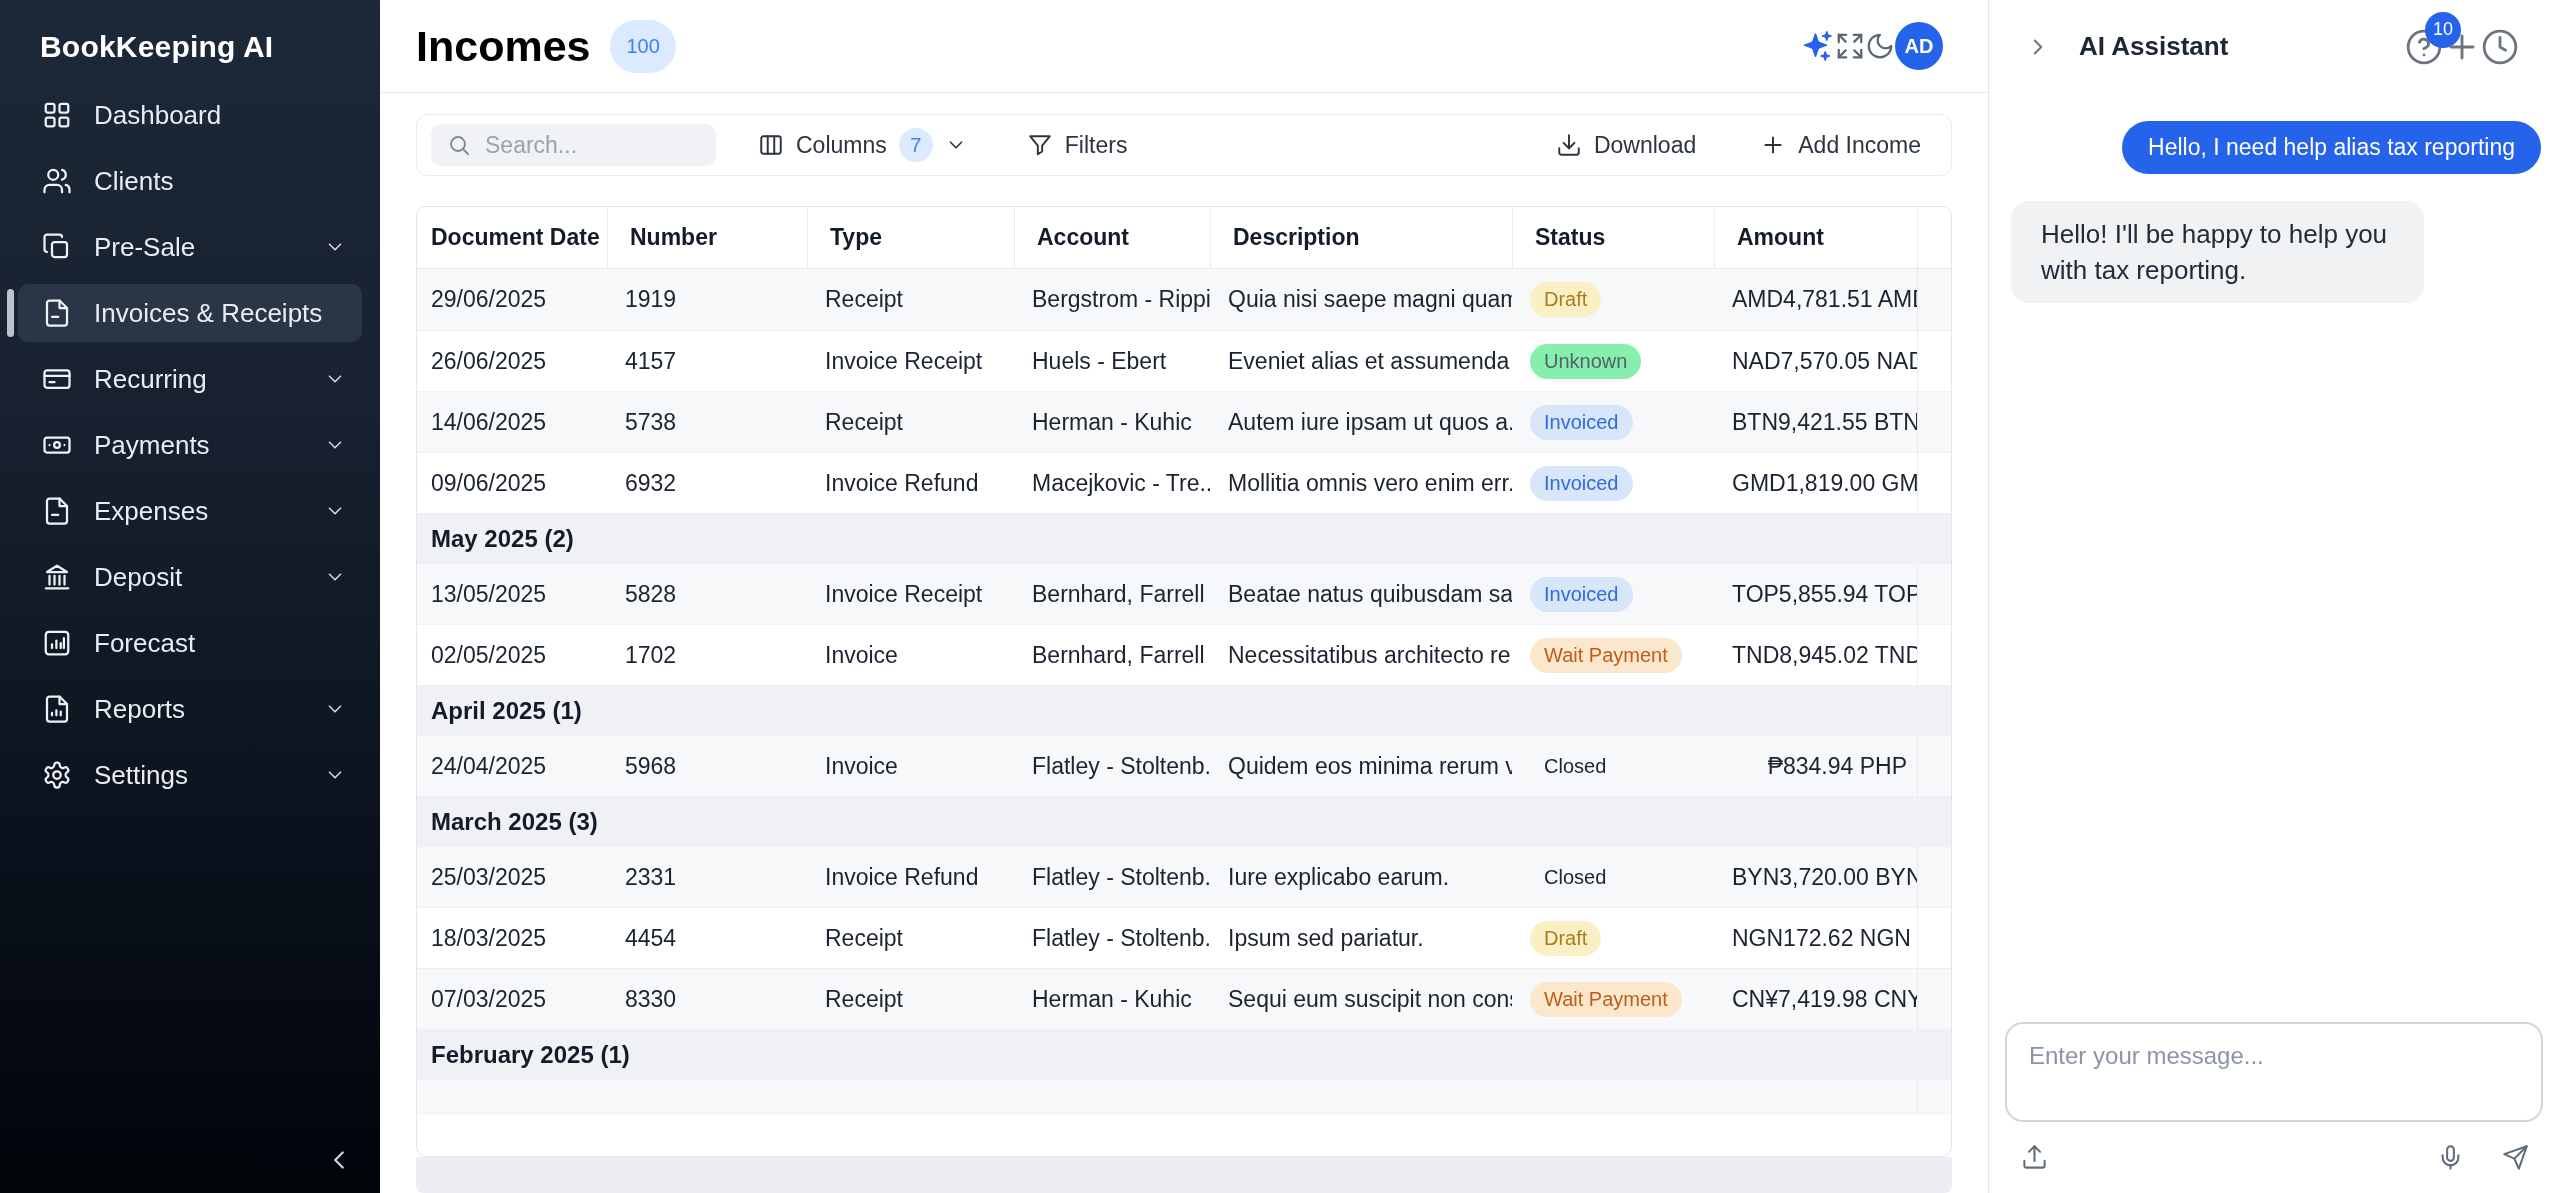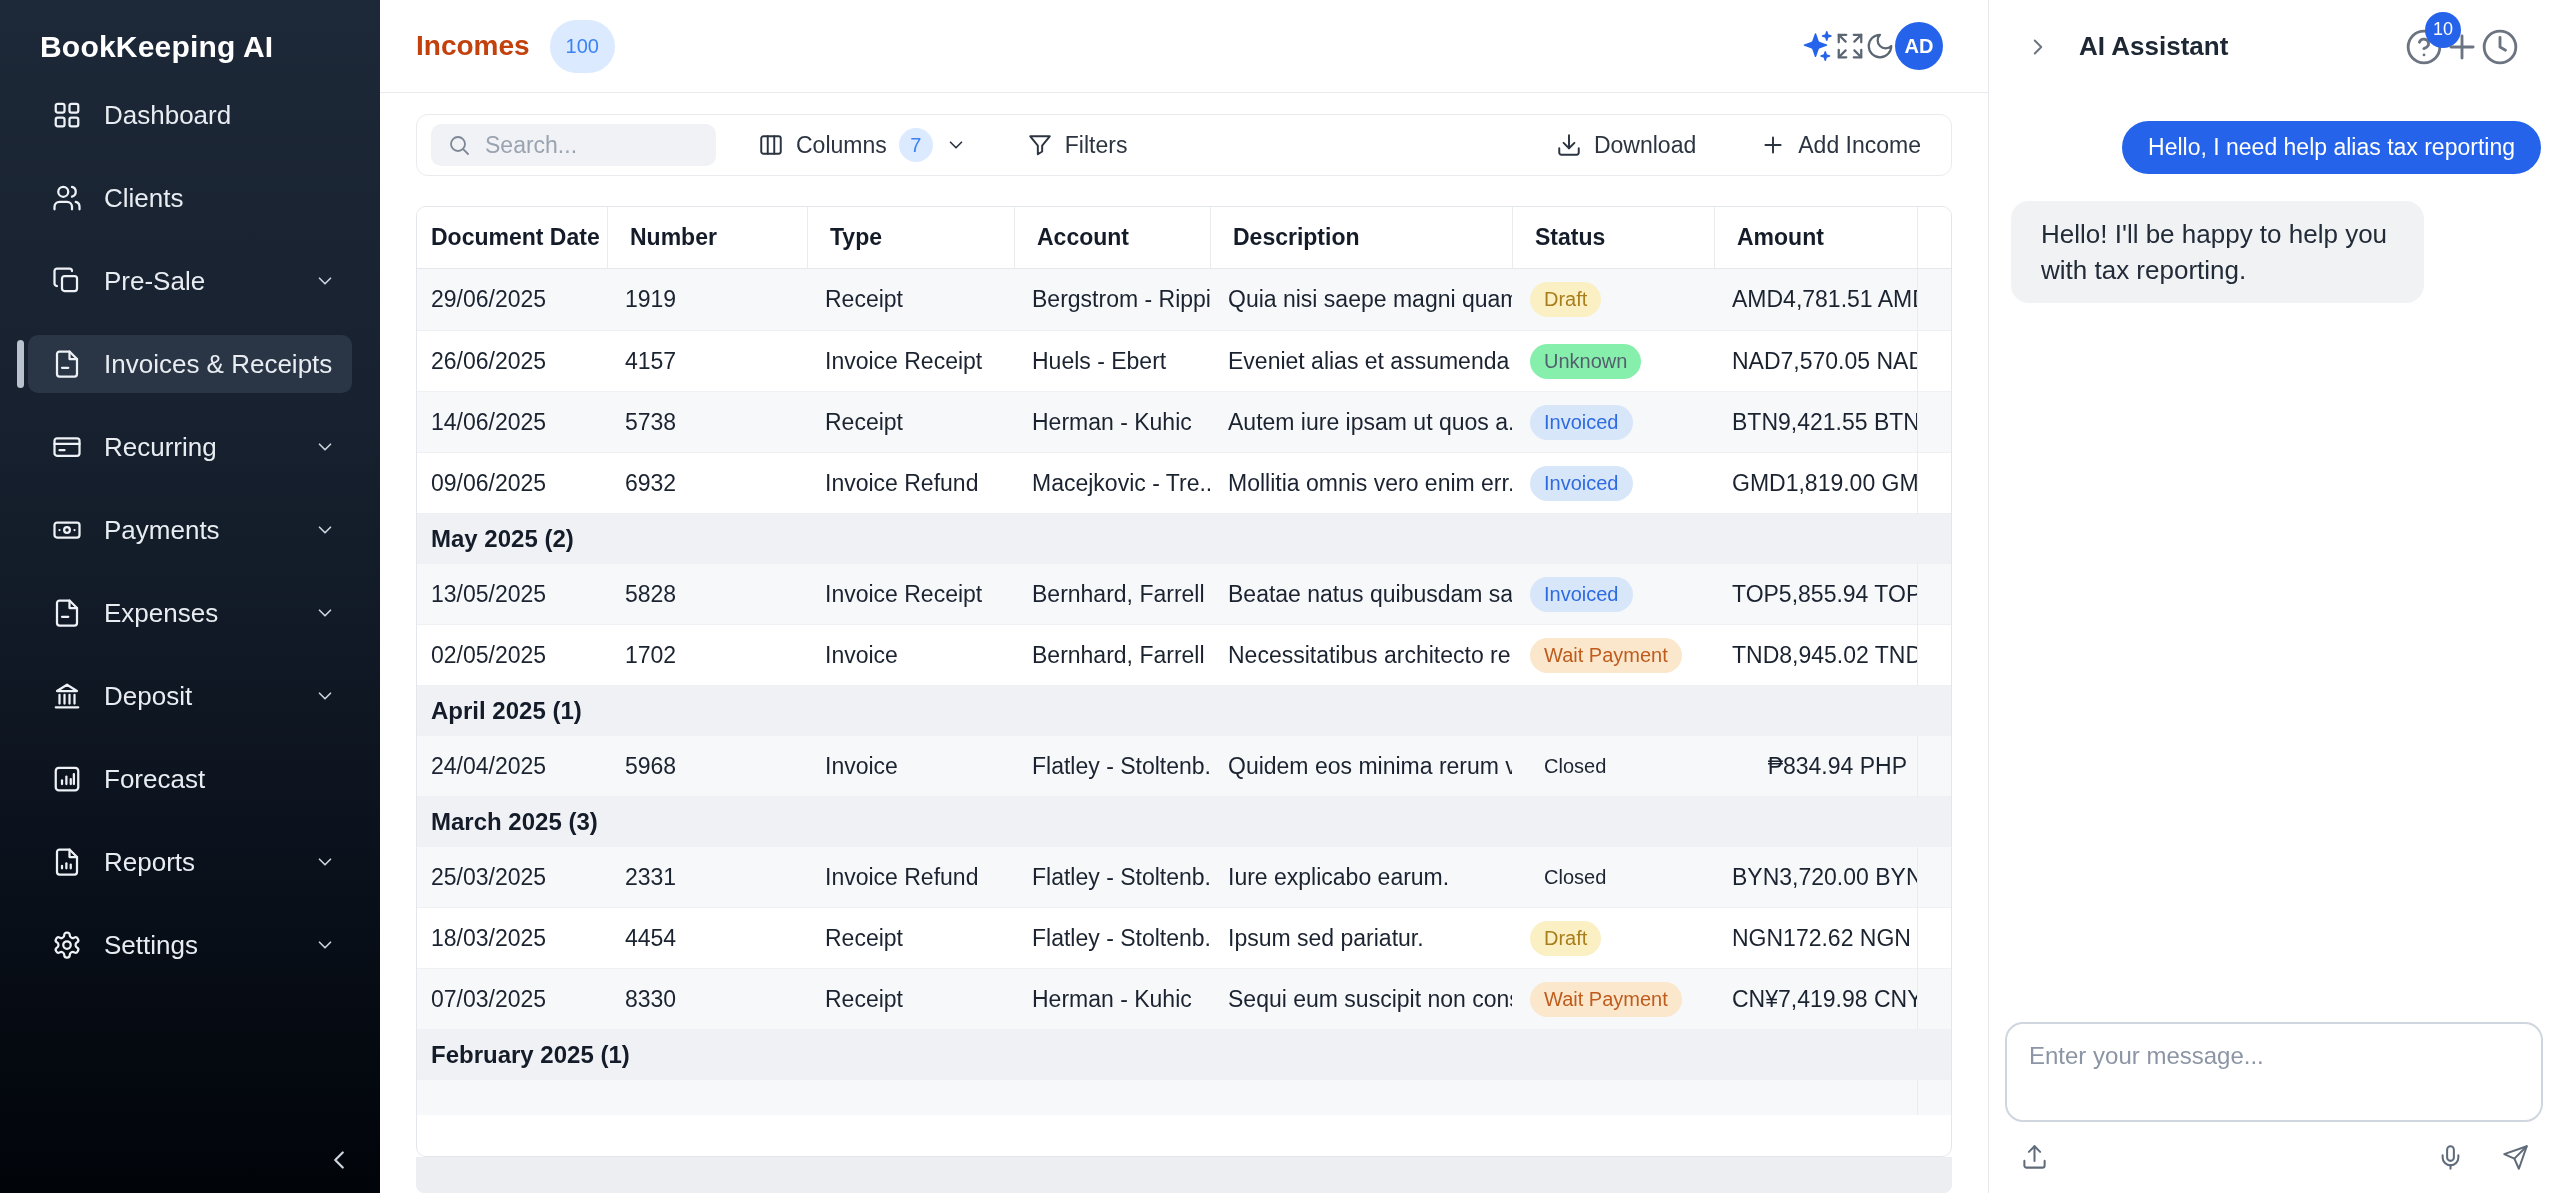--- a/index.html
+++ b/index.html
@@ -4,38 +4,38 @@
 <style>
   * { margin:0; padding:0; box-sizing:border-box; }
   html,body { width:2559px; height:1193px; overflow:hidden; }
   body { font-family:"Liberation Sans", sans-serif; background:#fff; display:flex; color:#1b2330; }
   svg { display:block; }
 
   
   .sidebar { width:380px; flex:none; height:100%; position:relative;
     background:linear-gradient(180deg,#1d2838 0%,#17212f 35%,#0b121d 70%,#010409 100%); }
   .brand { padding:30px 0 0 40px; font-size:30px; font-weight:bold; color:#fff; letter-spacing:.2px; }
-  .nav { margin-top:22px; padding:0 28px; display:flex; flex-direction:column; gap:25px; }
+  .nav { margin-top:22px; padding:0 18px; display:flex; flex-direction:column; gap:8px; }
   .nav-item { position:relative; height:58px; display:flex; align-items:center; padding:0 16px 0 24px;
     border-radius:10px; cursor:pointer; }
   .nav-item.active { background:#2a3546; }
   .nav-item.active::before { content:""; position:absolute; left:-11px; top:5px; bottom:5px; width:7px;
     border-radius:6px; background:#b9c2cd; }
   .nav-icon { width:30px; height:30px; color:#eef2f6; flex:none; }
   .nav-icon svg { width:30px; height:30px; }
   .nav-label { margin-left:22px; font-size:26px; color:#e9edf2; white-space:nowrap; flex:1; }
   .nav-chevron { width:22px; height:22px; color:#cdd5de; flex:none; }
   .nav-chevron svg { width:22px; height:22px; }
   .collapse-btn { position:absolute; right:26px; bottom:18px; width:30px; height:30px; color:#cdd5de; cursor:pointer; }
   .collapse-btn svg { width:30px; height:30px; }
 
   
   .main { flex:1; height:100%; display:flex; flex-direction:column; background:#fff; min-width:0; }
   .main-header { flex:none; height:93px; border-bottom:1px solid #e8eaee; display:flex; align-items:center; padding:0 45px 0 36px; }
-  .page-title { font-size:28px; font-weight:bold; color:#c2410c; }
+  .page-title { font-size:43px; font-weight:bold; color:#000000; }
   .count-badge { margin-left:20px; background:var(--accent-light); color:var(--accent-mid); font-size:20px;
     padding:15px 16px; border-radius:999px; }
   .header-actions { margin-left:auto; display:flex; align-items:center; }
   .ha-icon { width:30px; height:30px; color:#5b6673; cursor:pointer; }
   .ha-icon svg { width:30px; height:30px; }
   .ha-icon.sparkles { width:36px; height:36px; color:var(--accent); }
   .ha-icon.sparkles svg { width:36px; height:36px; fill:var(--accent); }
   .avatar { width:48px; height:48px; border-radius:50%; background:var(--accent); color:#fff; font-size:20px;
     font-weight:bold; display:flex; align-items:center; justify-content:center; cursor:pointer; }
 

